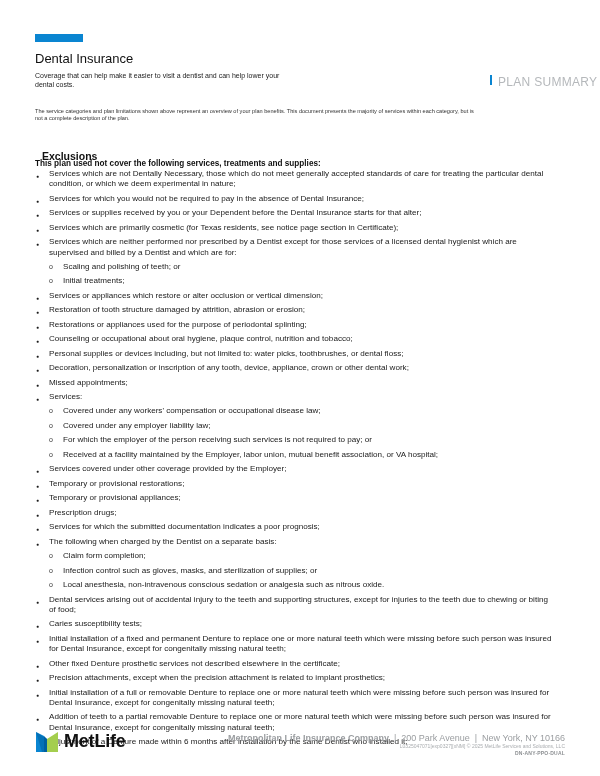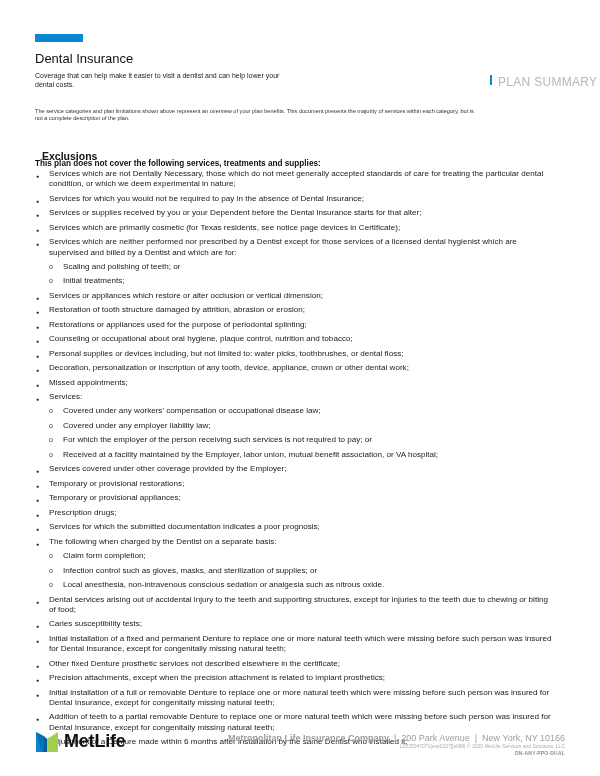--- a/index.html
+++ b/index.html
@@ -35,27 +35,27 @@
 <div class="plan-summary">
   <span class="bar"></span>
   <span>PLAN SUMMARY</span>
 </div>
 
 <h1 class="title">Dental Insurance</h1>
 <div class="subtitle">Coverage that can help make it easier to visit a dentist and can help lower your dental costs.</div>
 <div class="disclaimer">The service categories and plan limitations shown above represent an overview of your plan benefits. This document presents the majority of services within each category, but is not a complete description of the plan.</div>
 
 <h2 class="section-title">Exclusions</h2>
-<div class="intro">This plan does not cover the following services, treatments and supplies:</div>
+<div class="intro">This plan used not cover the following services, treatments and supplies:</div>
 
 <ul class="exclusions" id="excl-list">
     <li><span class="bullet" style="font-size: 5px; top: 2px;">●</span><span>Services which are not Dentally Necessary, those which do not meet generally accepted standards of care for treating the particular dental condition, or which we deem experimental in nature;</span></li>
     <li><span class="bullet" style="font-size: 5px; top: 2px;">●</span><span>Services for which you would not be required to pay in the absence of Dental Insurance;</span></li>
     <li><span class="bullet" style="font-size: 5px; top: 2px;">●</span><span>Services or supplies received by you or your Dependent before the Dental Insurance starts for that alter;</span></li>
-    <li><span class="bullet" style="font-size: 5px; top: 2px;">●</span><span>Services which are primarily cosmetic (for Texas residents, see notice page devices in Certificate);</span></li>
+    <li><span class="bullet" style="font-size: 5px; top: 2px;">●</span><span>Services which are primarily cosmetic (for Texas residents, see notice page section in Certificate);</span></li>
     <li><span class="bullet" style="font-size: 5px; top: 2px;">●</span><span>Services which are neither performed nor prescribed by a Dentist except for those services of a licensed dental hygienist which are supervised and billed by a Dentist and which are for:</span><ul class="sub">
         <li><span class="sub-bullet">o</span><span>Scaling and polishing of teeth; or</span></li>
         <li><span class="sub-bullet">o</span><span>Initial treatments;</span></li>
       </ul></li>
     <li><span class="bullet" style="font-size: 5px; top: 2px;">●</span><span>Services or appliances which restore or alter occlusion or vertical dimension;</span></li>
     <li><span class="bullet" style="font-size: 5px; top: 2px;">●</span><span>Restoration of tooth structure damaged by attrition, abrasion or erosion;</span></li>
     <li><span class="bullet" style="font-size: 5px; top: 2px;">●</span><span>Restorations or appliances used for the purpose of periodontal splinting;</span></li>
     <li><span class="bullet" style="font-size: 5px; top: 2px;">●</span><span>Counseling or occupational about oral hygiene, plaque control, nutrition and tobacco;</span></li>
     <li><span class="bullet" style="font-size: 5px; top: 2px;">●</span><span>Personal supplies or devices including, but not limited to: water picks, toothbrushes, or dental floss;</span></li>
     <li><span class="bullet" style="font-size: 5px; top: 2px;">●</span><span>Decoration, personalization or inscription of any tooth, device, appliance, crown or other dental work;</span></li>

